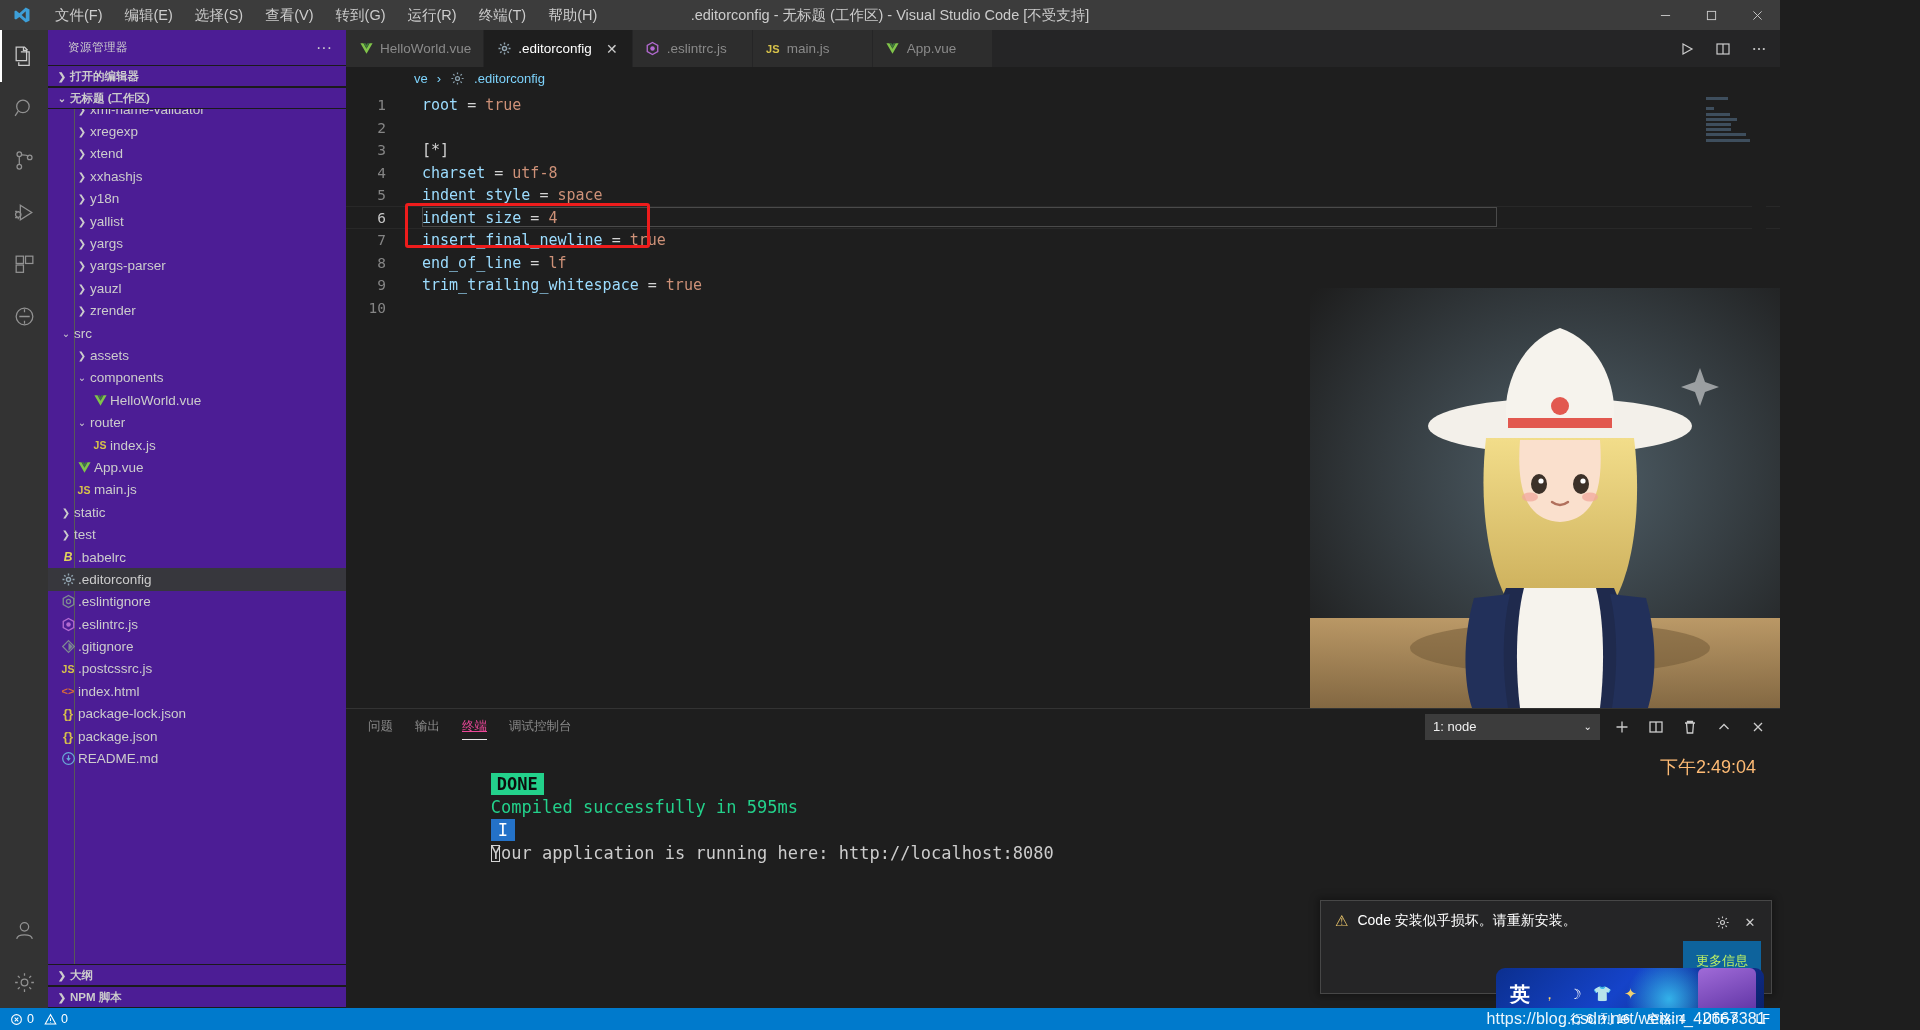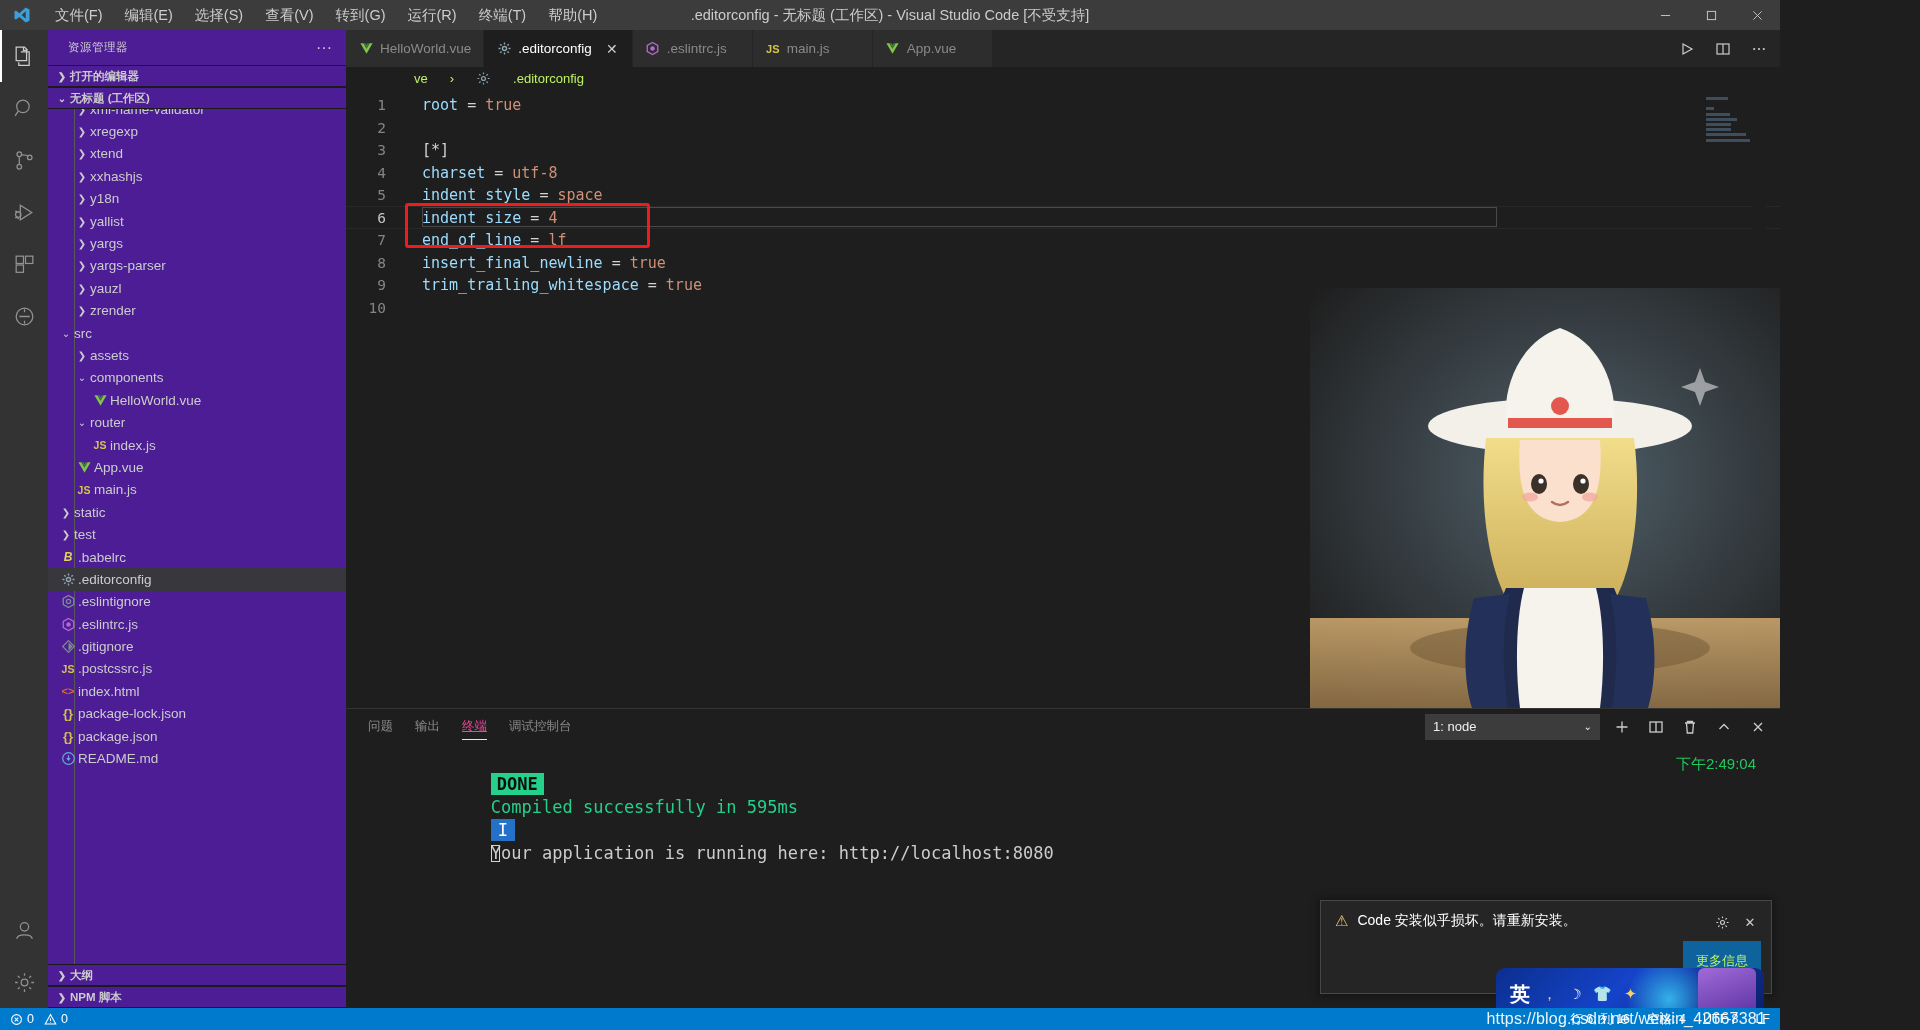--- a/index.html
+++ b/index.html
@@ -66,22 +66,22 @@
     min-width:120px; white-space:nowrap; }
   .tab.active { background:#1e1e1e; color:#ffffff; }
   .tab.active:before { content:""; position:absolute; top:0; left:0; right:0; height:1px; background:#1e1e1e; }
   .tab .ti { width:16px; height:16px; display:flex; align-items:center; justify-content:center; font-size:11px; font-weight:bold; }
   .tab .tclose { margin-left:6px; font-size:14px; color:#cccccc; width:16px; text-align:center; }
   .tabactions { margin-left:auto; display:flex; align-items:center; padding-right:10px; gap:14px; }
   .tabactions .ta { width:22px; height:22px; display:flex; align-items:center; justify-content:center;
     color:#cccccc; }
   .tabactions svg { width:16px; height:16px; fill:none; stroke:#cccccc; stroke-width:1.2; }
 
-  .breadcrumb { height:22px; display:flex; align-items:center; gap:22px; padding-left:68px;
-    font-size:13px; color:#bef264; flex:0 0 22px; }
+  .breadcrumb { height:22px; display:flex; align-items:center; gap:9px; padding-left:68px;
+    font-size:13px; color:#7dd3fc; flex:0 0 22px; }
   .breadcrumb .bi { width:15px; height:15px; display:inline-flex; align-items:center; justify-content:center; }
 
   .codearea { flex:1 1 auto; position:relative; overflow:hidden; display:flex; min-height:0; }
   .gutter { width:62px; flex:0 0 62px; padding-top:5px; text-align:right; }
   .gline { height:22.5px; line-height:22.5px; font-family:"DejaVu Sans Mono", monospace;
     font-size:14.5px; color:#858585; padding-right:22px; }
   .gline.cur { color:#c6c6c6; }
   .code { flex:1 1 auto; padding-top:5px; position:relative; }
   .cline { height:22.5px; line-height:22.5px; font-family:"DejaVu Sans Mono", monospace;
     font-size:15px; white-space:pre; padding-left:14px; }
@@ -118,21 +118,21 @@
   .pa { width:24px; height:24px; display:flex; align-items:center; justify-content:center; color:#cccccc; }
   .pa svg { width:16px; height:16px; fill:none; stroke:#cccccc; stroke-width:1.3; }
   .termbody { flex:1 1 auto; padding:6px 0 0 22px; font-family:"DejaVu Sans Mono", monospace;
     font-size:17px; position:relative; }
   .tline { height:23px; line-height:23px; white-space:pre; }
   .badge-done { background:#23d18b; color:#0d0d0d; padding:1px 6px; font-weight:bold; }
   .badge-i { background:#2472c8; color:#ffffff; padding:1px 7px; }
   .green { color:#23d18b; }
   .cursor-blk { display:inline-block; width:9px; height:17px; border:1px solid #d4d4d4;
     vertical-align:-3px; }
-  .termtime { position:absolute; right:24px; top:46px; font-size:15px; color:#22c55e; }
+  .termtime { position:absolute; right:24px; top:46px; font-size:18px; color:#fdba74; }
 
   
   .notif { position:absolute; right:8px; bottom:36px; width:452px; background:#252526;
     border:1px solid #474747; box-shadow:0 0 8px 2px rgba(0,0,0,.36); }
   .notif-row { display:flex; align-items:flex-start; padding:11px 10px 9px 14px; gap:9px; }
   .warn-ico { color:#e9c46a; font-size:15px; line-height:17px; }
   .notif-msg { font-size:14px; color:#ffffff; flex:1 1 auto; line-height:17px; }
   .notif-btns { display:flex; gap:6px; align-items:center; }
   .notif-btns .nb { width:22px; height:20px; display:flex; align-items:center; justify-content:center;
     color:#cccccc; font-size:13px; }
@@ -567,22 +567,22 @@
             <div class="gline">9</div>
             <div class="gline">10</div>
           </div>
         <div class="code" id="code">
             <div class="cline"><span class="k-key">root</span><span class="k-op"> = </span><span class="k-val">true</span></div>
             <div class="cline">&nbsp;</div>
             <div class="cline"><span class="k-sec">[*]</span></div>
             <div class="cline"><span class="k-key">charset</span><span class="k-op"> = </span><span class="k-val">utf-8</span></div>
             <div class="cline"><span class="k-key">indent_style</span><span class="k-op"> = </span><span class="k-val">space</span></div>
             <div class="cline"><span class="k-key">indent_size</span><span class="k-op"> = </span><span class="k-val">4</span></div>
+            <div class="cline"><span class="k-key">insert_final_newline</span><span class="k-op"> = </span><span class="k-val">true</span></div>
             <div class="cline"><span class="k-key">end_of_line</span><span class="k-op"> = </span><span class="k-val">lf</span></div>
-            <div class="cline"><span class="k-key">insert_final_newline</span><span class="k-op"> = </span><span class="k-val">true</span></div>
             <div class="cline"><span class="k-key">trim_trailing_whitespace</span><span class="k-op"> = </span><span class="k-val">true</span></div>
             <div class="cline">&nbsp;</div>
           </div>
 
         <div class="curline-hl" style="top:117px;"></div>
 
         <div class="cursorbox" style="left:76px; top:118px; width:1075px;"></div>
 
         <div class="redbox" style="left:59px; top:114px; width:245px; height:45px;"></div>
 

